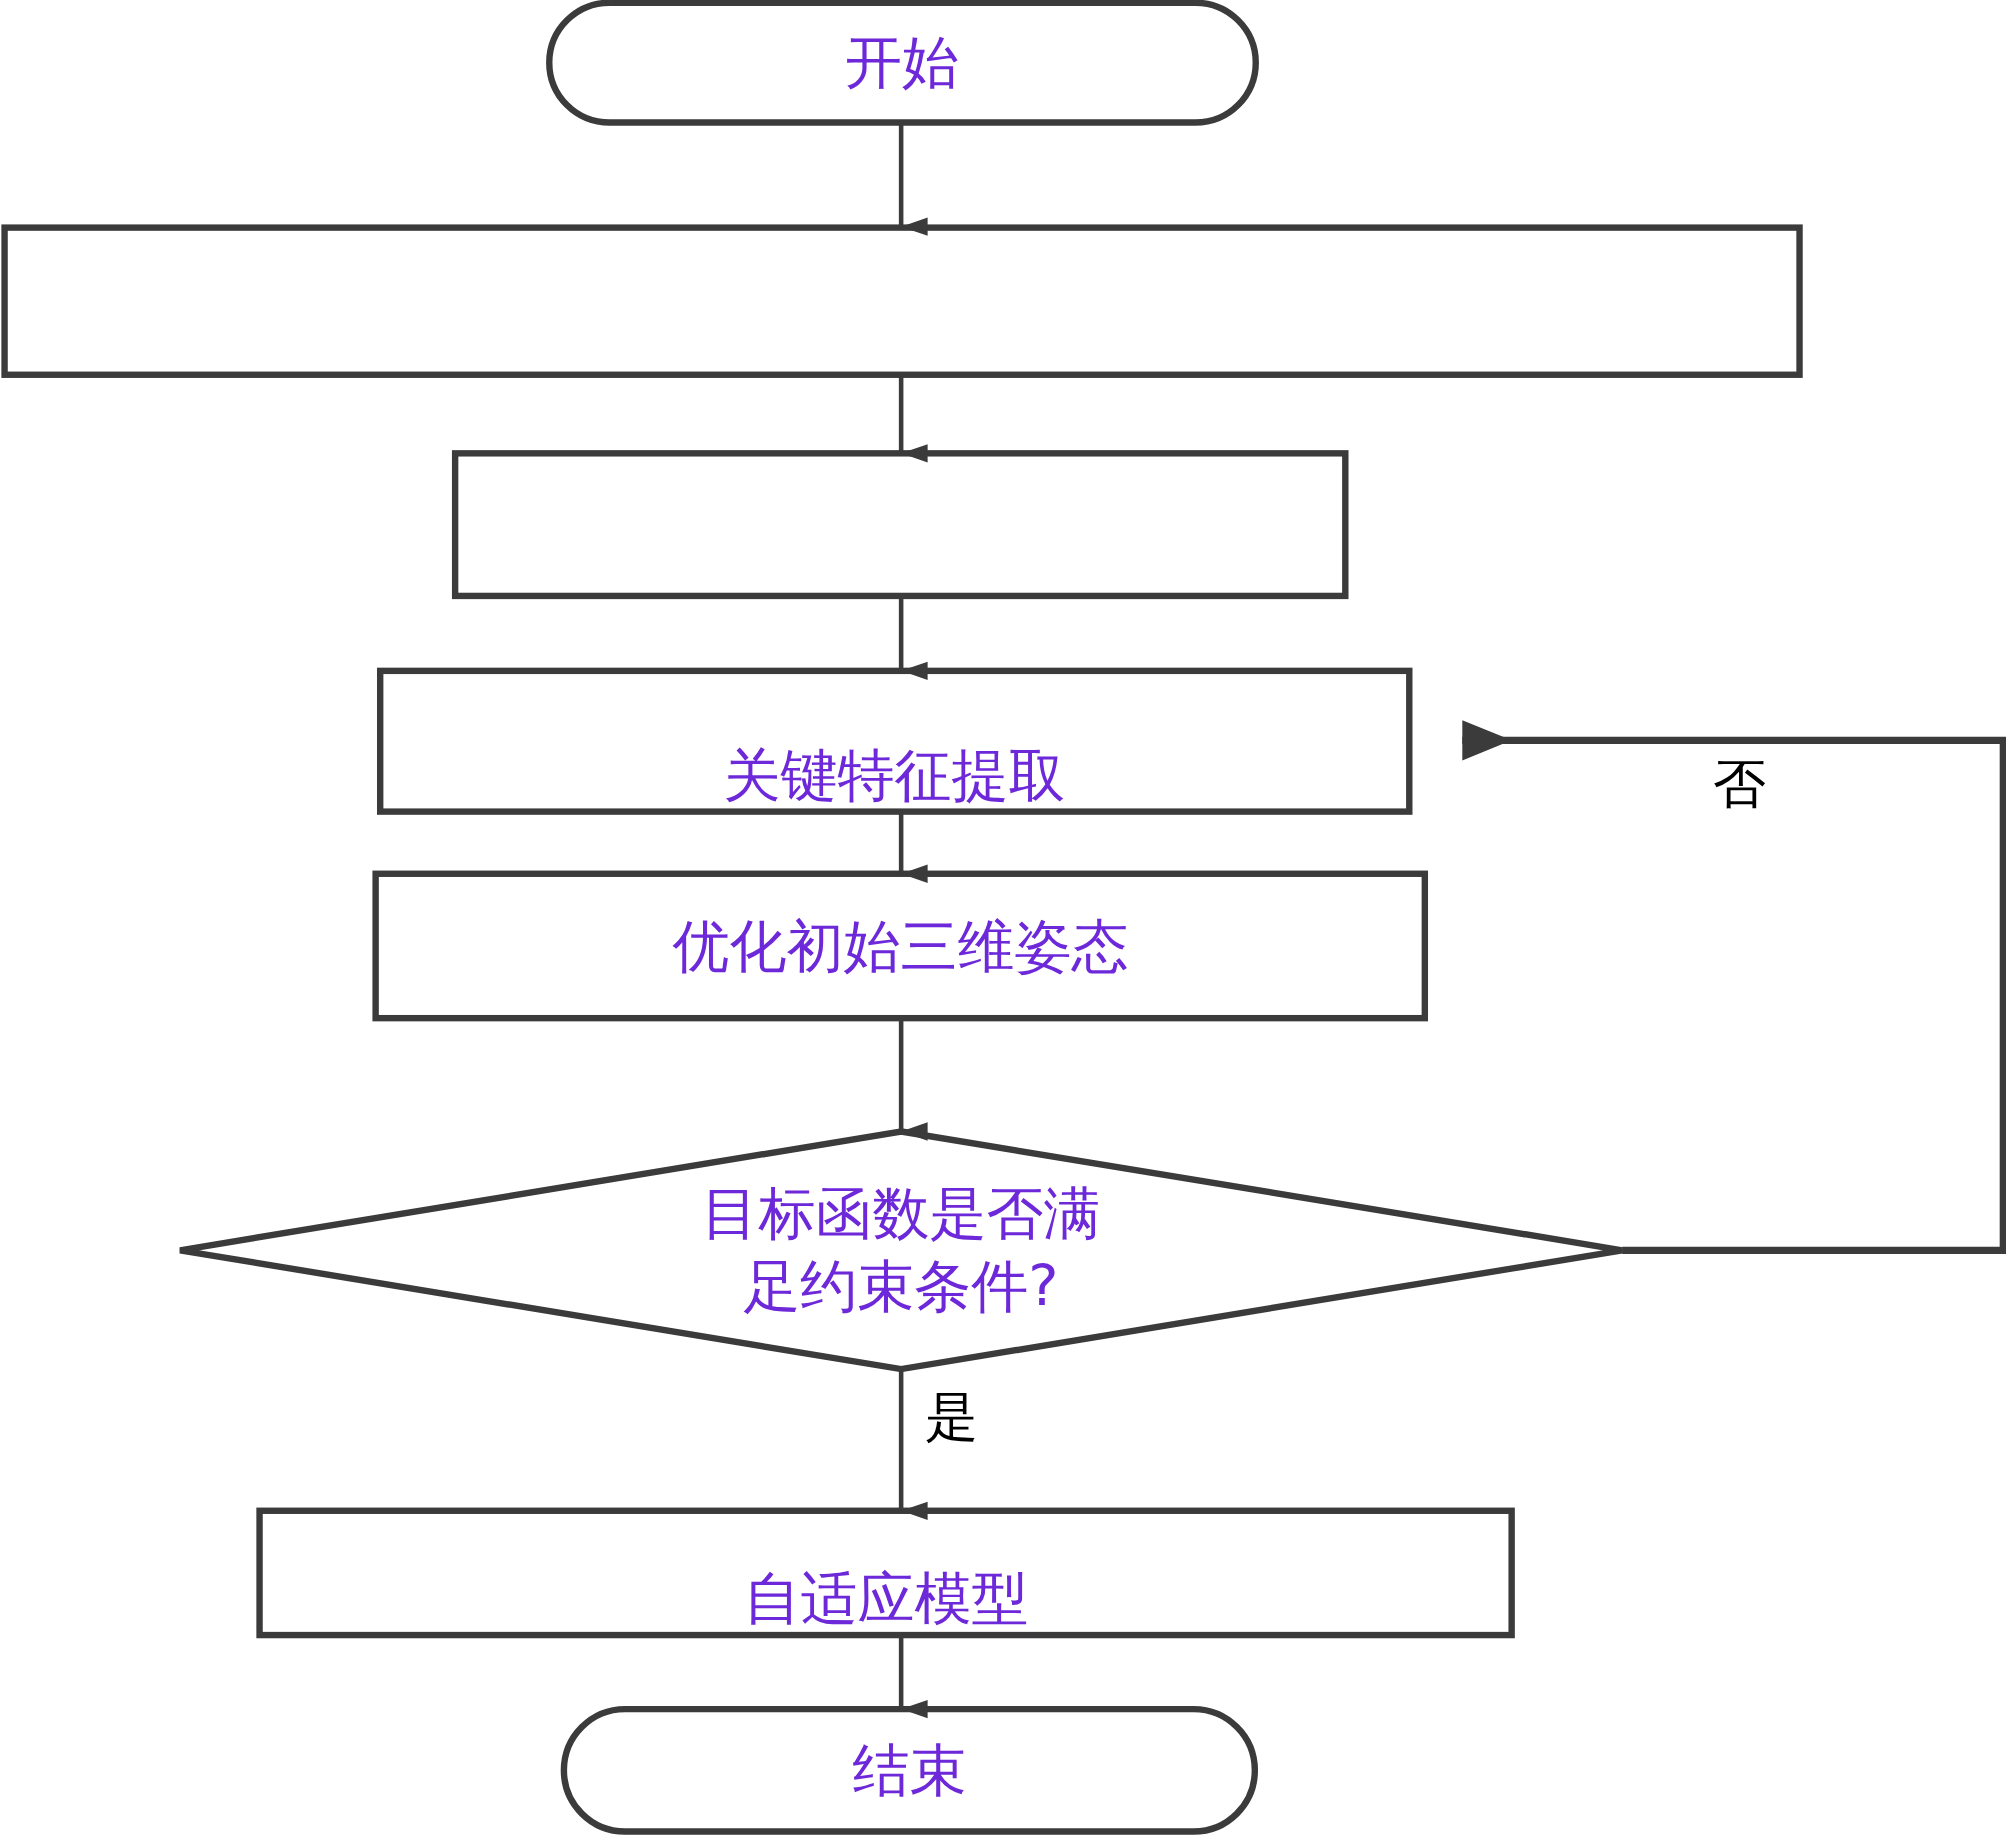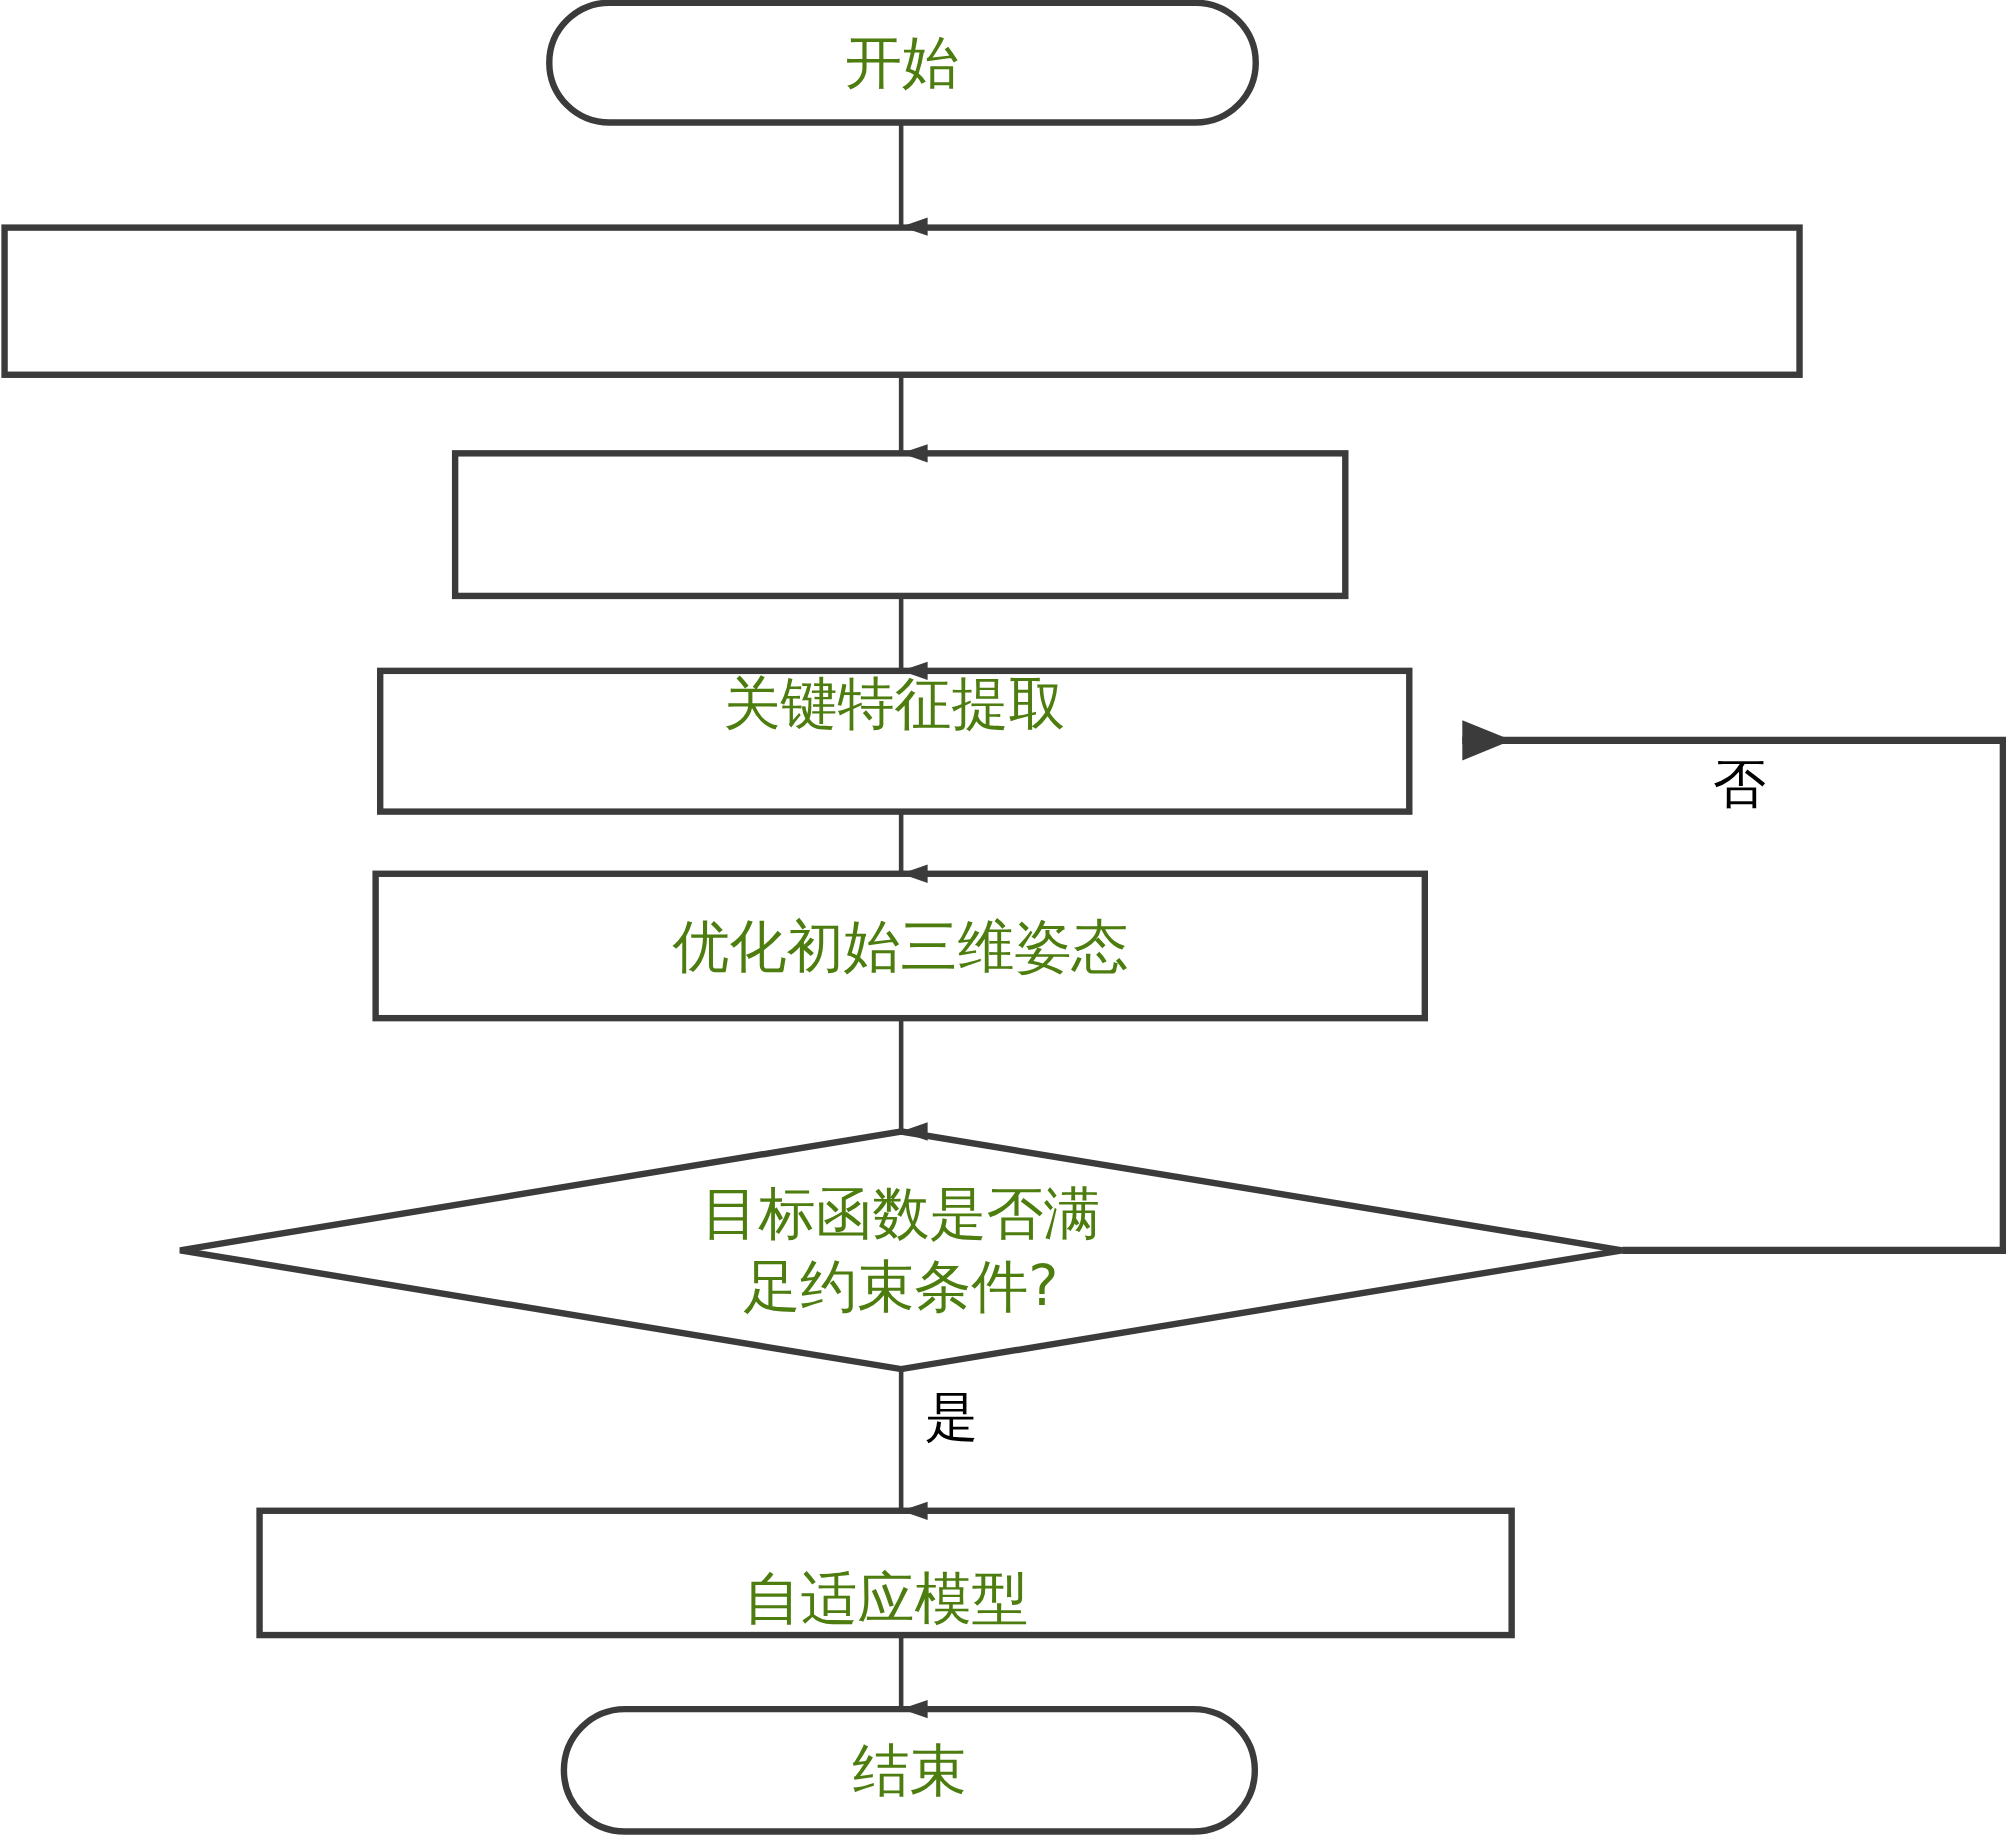--- a/index.html
+++ b/index.html
@@ -5,21 +5,21 @@
   html,body{margin:0;padding:0;background:#ffffff;}
   body{font-family:"DejaVu Sans","Liberation Sans",sans-serif;}
   #stage{position:relative;width:2007px;height:1838px;background:#ffffff;overflow:hidden;}
   #flow-svg{position:absolute;left:0;top:0;width:2007px;height:1838px;}
   .node-label{
     position:absolute;
     display:flex;
     align-items:center;
     justify-content:center;
     text-align:center;
-    color:#4d7c0f;
+    color:#6d28d9;
     font-weight:400;
     line-height:1.28;
     white-space:pre-line;
     pointer-events:none;
   }
   .edge-label{
     position:absolute;
     color:#000000;
     font-weight:400;
     line-height:1;
@@ -105,21 +105,21 @@
 
     <g>
       <path d="M1775,1368 L2192,1368 L2192,810 L1600,810" fill="none" stroke="#3b3b3b" stroke-width="8" marker-end="url(#arrowhead-left)"></path>
     </g>
   </svg>
 
   <div class="node-label fs-node" style="left:548px; top:1.8px;  width:708px;  height:122px;">开始</div>
 
 
 
-  <div class="node-label fs-node" style="left:379px; top:632px; width:1031px; height:143px;text-align:right;">关键特征提取</div>
+  <div class="node-label fs-node" style="left:379px; top:704px; width:1031px; height:143px;text-align:right;">关键特征提取</div>
 
   <div class="node-label fs-node" style="left:512px; top:1136px; width:778px; height:228px;">目标函数是否满
 足约束条件?</div>
 
   <div class="node-label fs-node" style="left:375px; top:873px; width:1051px; height:146px;">优化初始三维姿态</div>
 
   <div class="node-label fs-node" style="left:259px; top:1499px; width:1254px; height:126px;margin-top:36px;">自适应模型</div>
 
   <div class="node-label fs-node" style="left:563px; top:1708px; width:693px;  height:124px;">结束</div>
 

